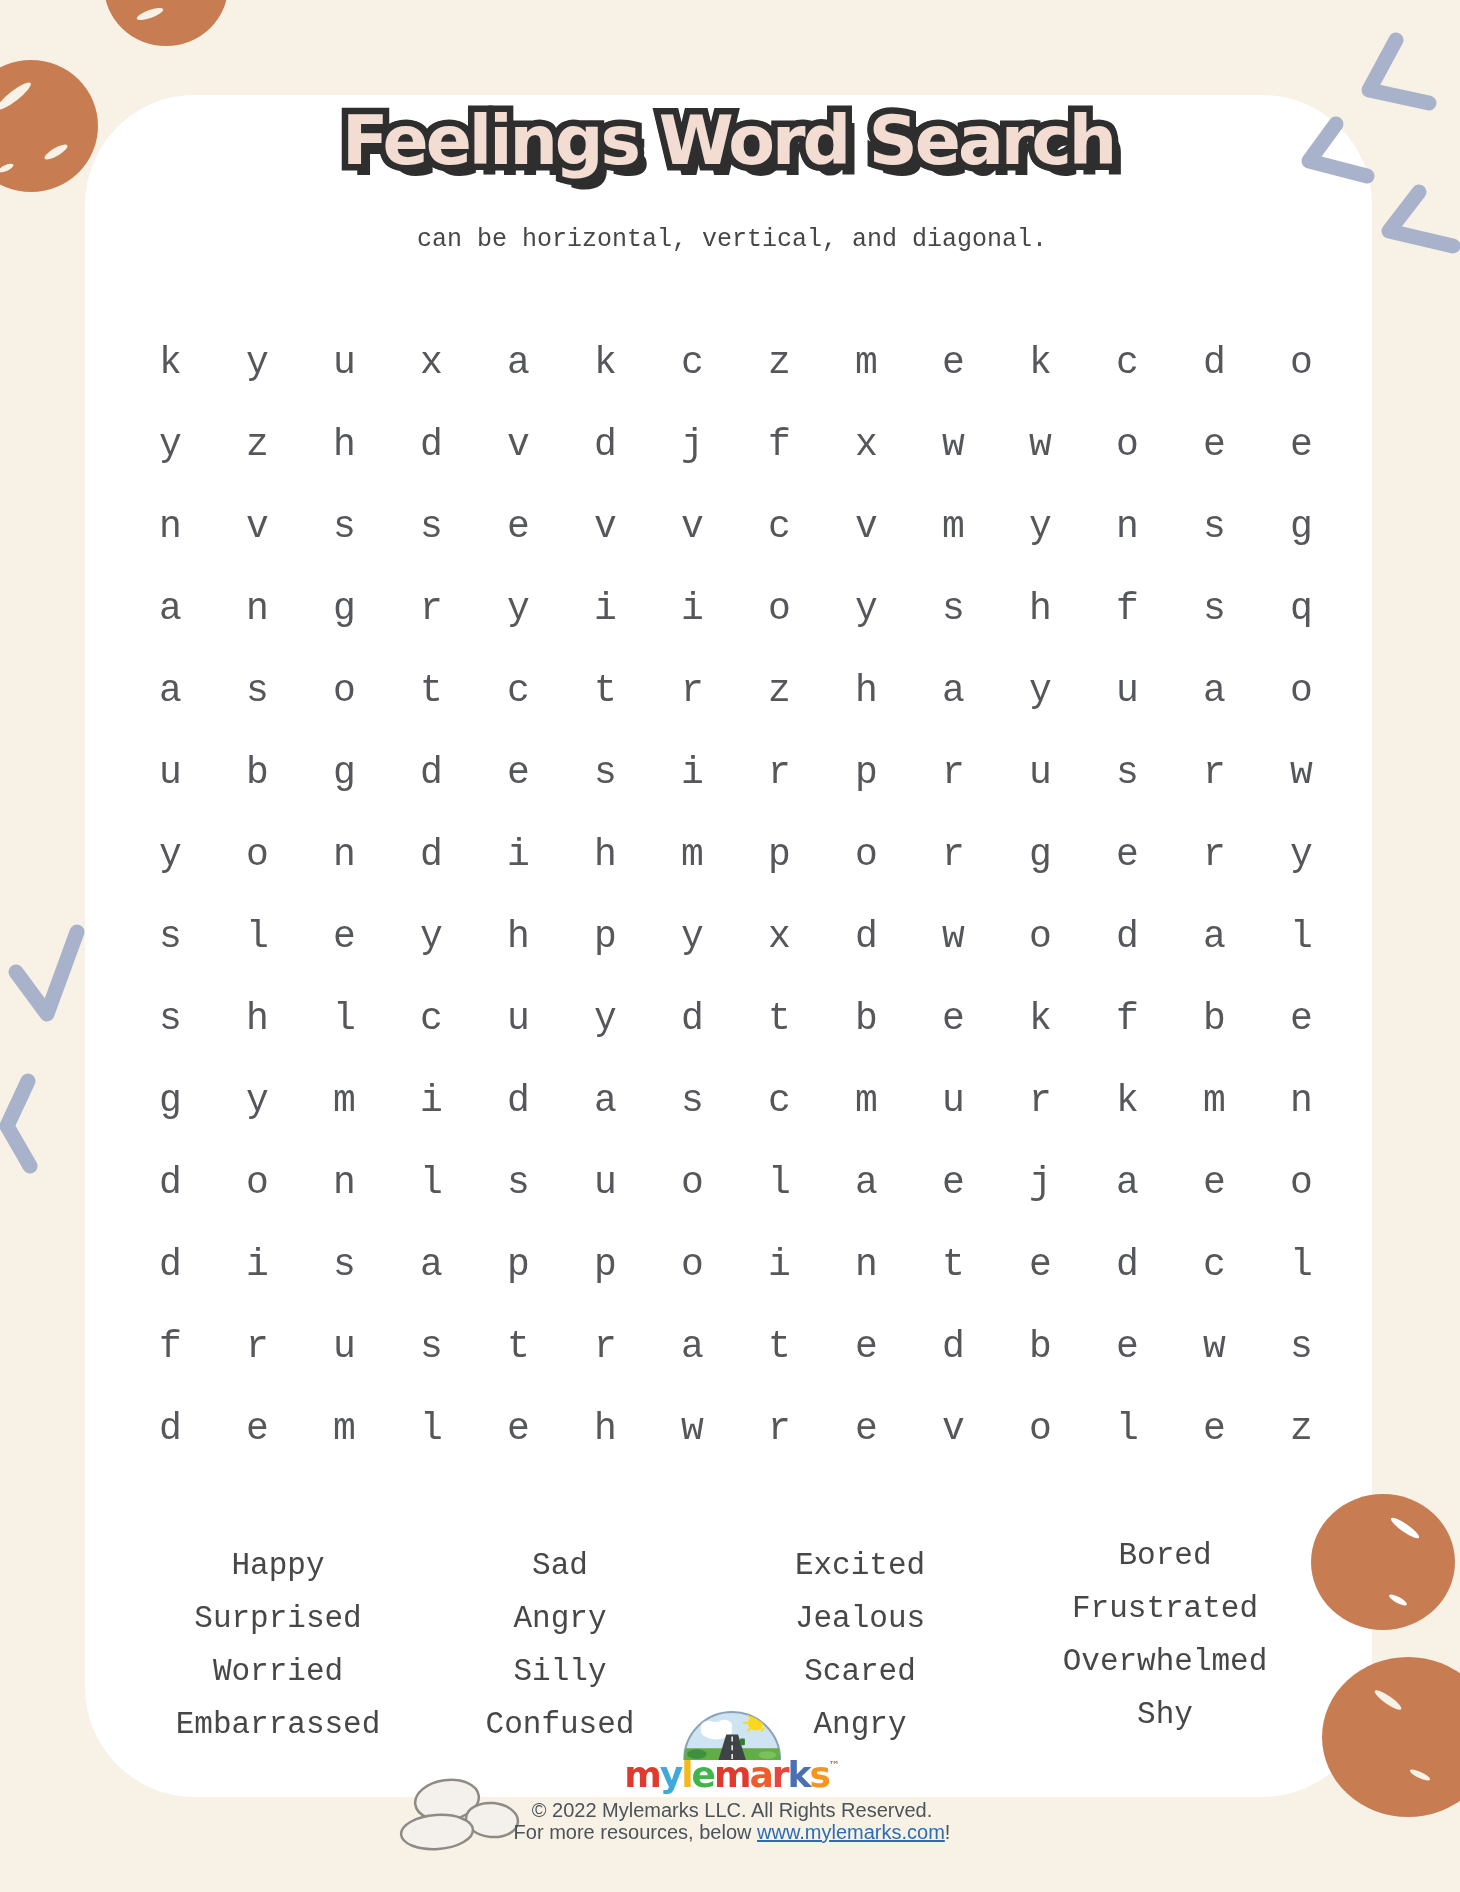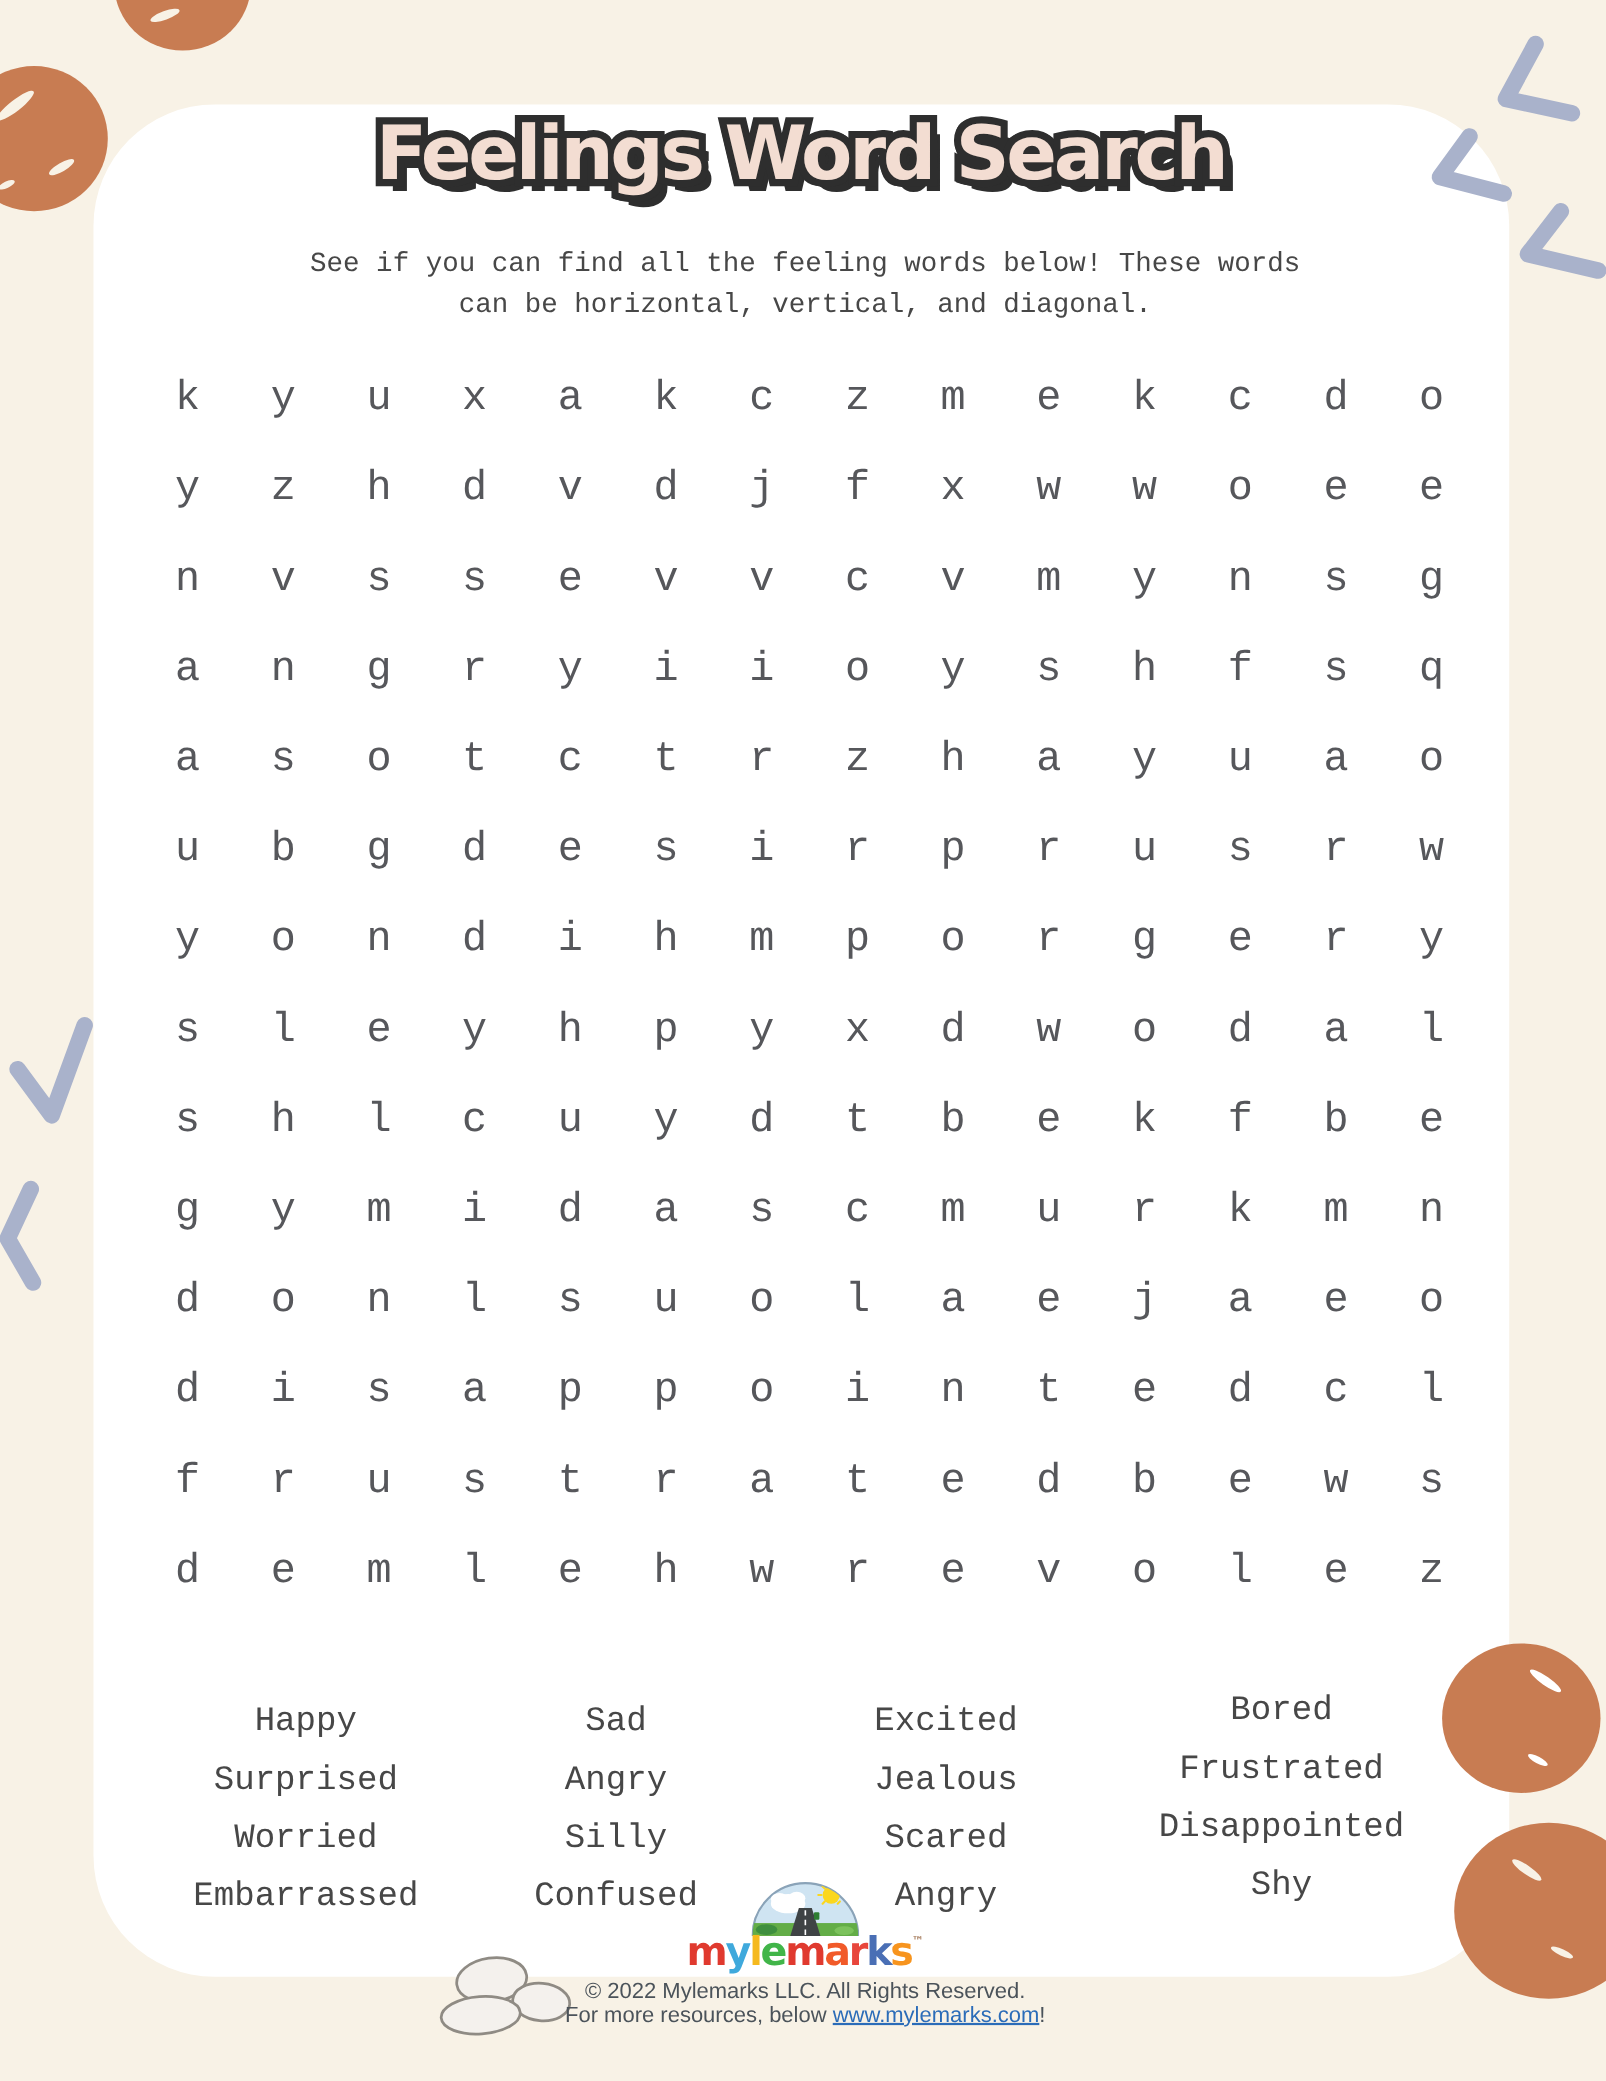--- a/index.html
+++ b/index.html
@@ -114,21 +114,20 @@
     <g stroke="#8f8b84" stroke-width="2.5" fill="#f4f1ed">
       <ellipse cx="447" cy="1800" rx="32" ry="20" transform="rotate(-8 447 1800)"></ellipse>
       <ellipse cx="492" cy="1820" rx="26" ry="17" transform="rotate(5 492 1820)"></ellipse>
       <ellipse cx="437" cy="1832" rx="36" ry="17" transform="rotate(-4 437 1832)"></ellipse>
     </g>
   </svg>
 
   <h1 class="title" data-text="Feelings Word Search">Feelings Word Search</h1>
 
   <div class="subtitle">
-    <div>See if you can find all the feeling words below! These words</div>
     <div>can be horizontal, vertical, and diagonal.</div>
   </div>
 
   <div class="grid" id="letter-grid">
       <span class="cell">k</span>
       <span class="cell">y</span>
       <span class="cell">u</span>
       <span class="cell">x</span>
       <span class="cell">a</span>
       <span class="cell">k</span>
@@ -339,21 +338,21 @@
       </div>
     <div class="word-col word-col-3">
         <div>Excited</div>
         <div>Jealous</div>
         <div>Scared</div>
         <div>Angry</div>
       </div>
     <div class="word-col word-col-4">
         <div>Bored</div>
         <div>Frustrated</div>
-        <div>Disappointed</div>
+        <div>Overwhelmed</div>
         <div>Shy</div>
       </div>
   </div>
 
   <div class="logo">
     <svg class="logo-art" viewBox="0 0 100 50">
       <defs>
         <clipPath id="arcClip">
             <path d="M1,50 A49,49 0 0 1 99,50 Z"></path>
           </clipPath>

